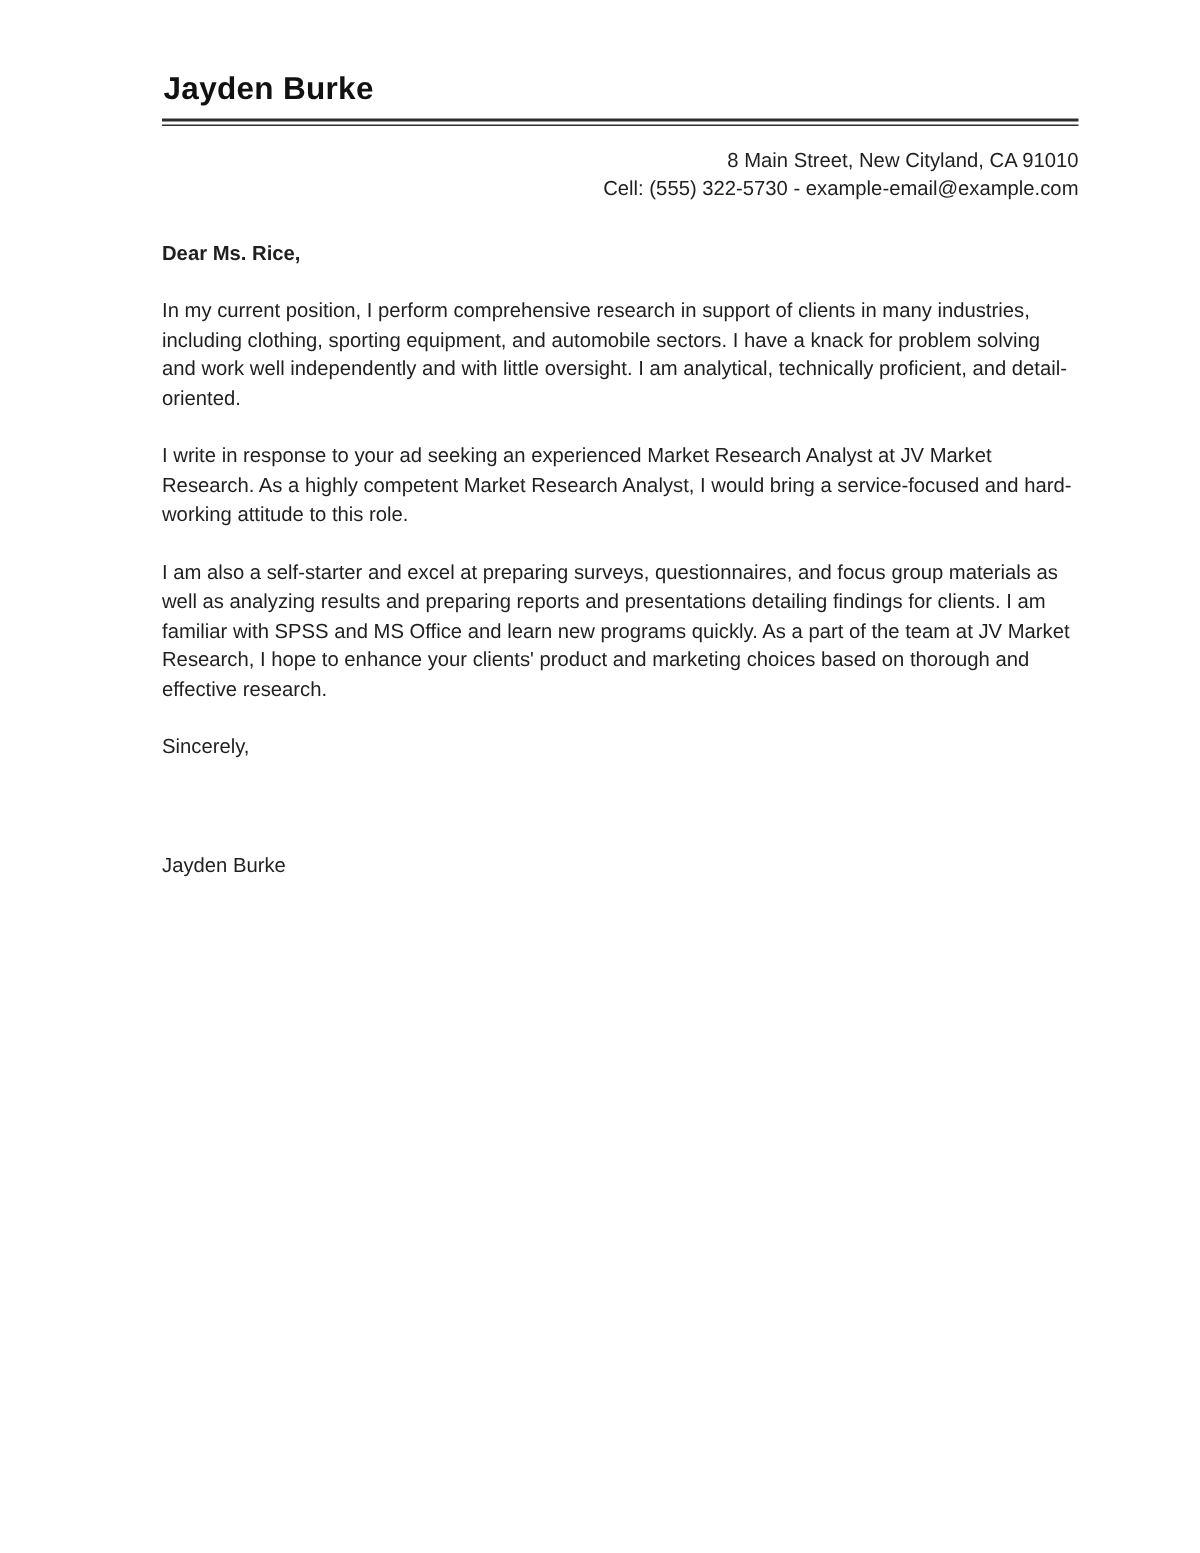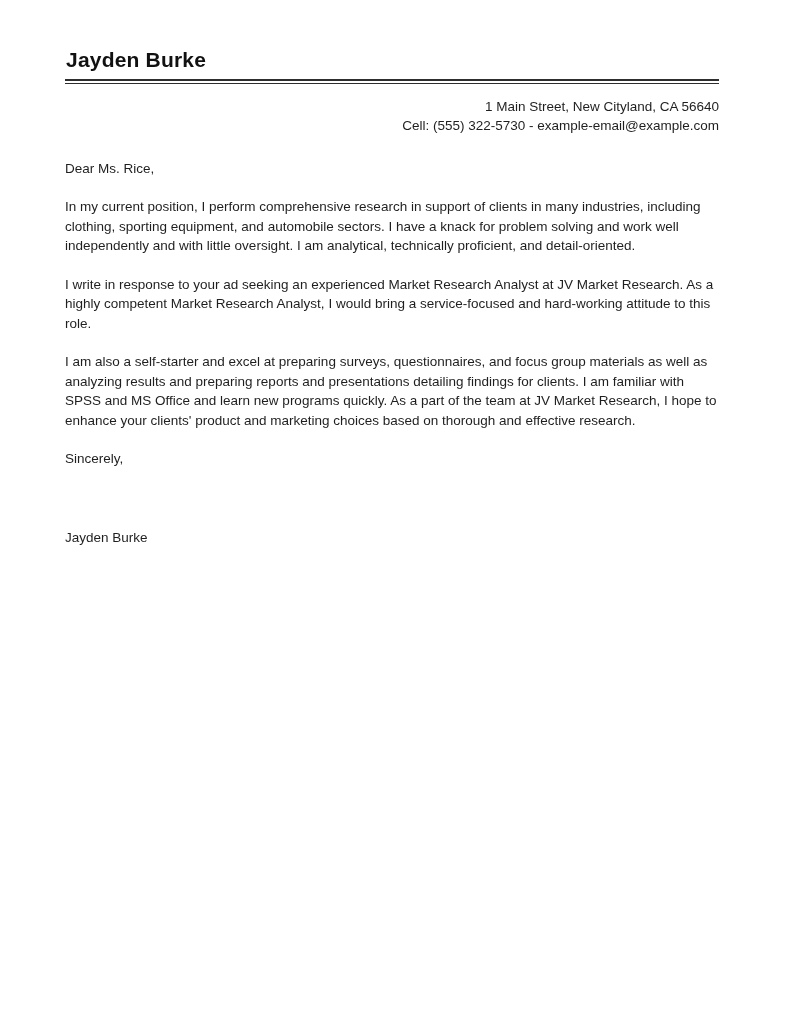--- a/index.html
+++ b/index.html
@@ -11,21 +11,21 @@
   body {
     width: 800px;
     height: 1035px;
     font-family: "Liberation Sans", sans-serif;
     color: #1f1f1f;
     position: relative;
     overflow: hidden;
   }
 
   .page {
-    padding: 48px 81px 0 65px;
+    padding: 48px 81px 0 108px;
   }
 
   .letter-name {
     font-size: 21px;
     font-weight: 700;
     color: #111111;
     letter-spacing: 0.2px;
     padding-left: 1px;
     margin-bottom: 7px;
   }
@@ -46,20 +46,21 @@
   }
 
   .contact-block div {
     margin-bottom: 1px;
   }
 
   .salutation {
     font-size: 13.5px;
     line-height: 19px;
     margin-bottom: 19px;
+    font-weight: bold;
   }
 
   .body-paragraph {
     font-size: 13.5px;
     line-height: 19.5px;
     color: #1f1f1f;
     margin-bottom: 19px;
     text-align: left;
   }
 
@@ -79,21 +80,21 @@
 </head>
 <body>
 
 <div class="page">
 
   <div class="letter-name">Jayden Burke</div>
 
   <div class="double-rule"></div>
 
   <div class="contact-block">
-    <div>1 Main Street, New Cityland, CA 56640</div>
+    <div>8 Main Street, New Cityland, CA 91010</div>
     <div>Cell: (555) 322-5730 - example-email@example.com</div>
   </div>
 
   <p class="salutation">Dear Ms. Rice,</p>
 
   <p class="body-paragraph">In my current position, I perform comprehensive research in support of clients in many industries, including clothing, sporting equipment, and automobile sectors. I have a knack for problem solving and work well independently and with little oversight. I am analytical, technically proficient, and detail-oriented.</p>
 
   <p class="body-paragraph">I write in response to your ad seeking an experienced Market Research Analyst at JV Market Research. As a highly competent Market Research Analyst, I would bring a service-focused and hard-working attitude to this role.</p>
 
   <p class="body-paragraph">I am also a self-starter and excel at preparing surveys, questionnaires, and focus group materials as well as analyzing results and preparing reports and presentations detailing findings for clients. I am familiar with SPSS and MS Office and learn new programs quickly. As a part of the team at JV Market Research, I hope to enhance your clients' product and marketing choices based on thorough and effective research.</p>

